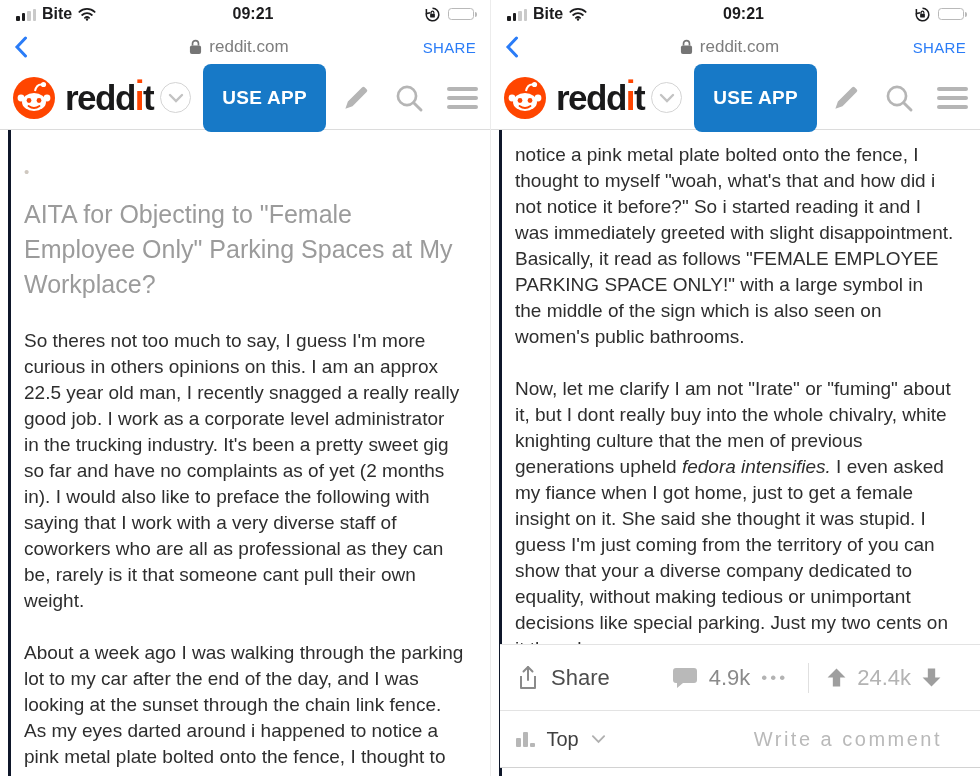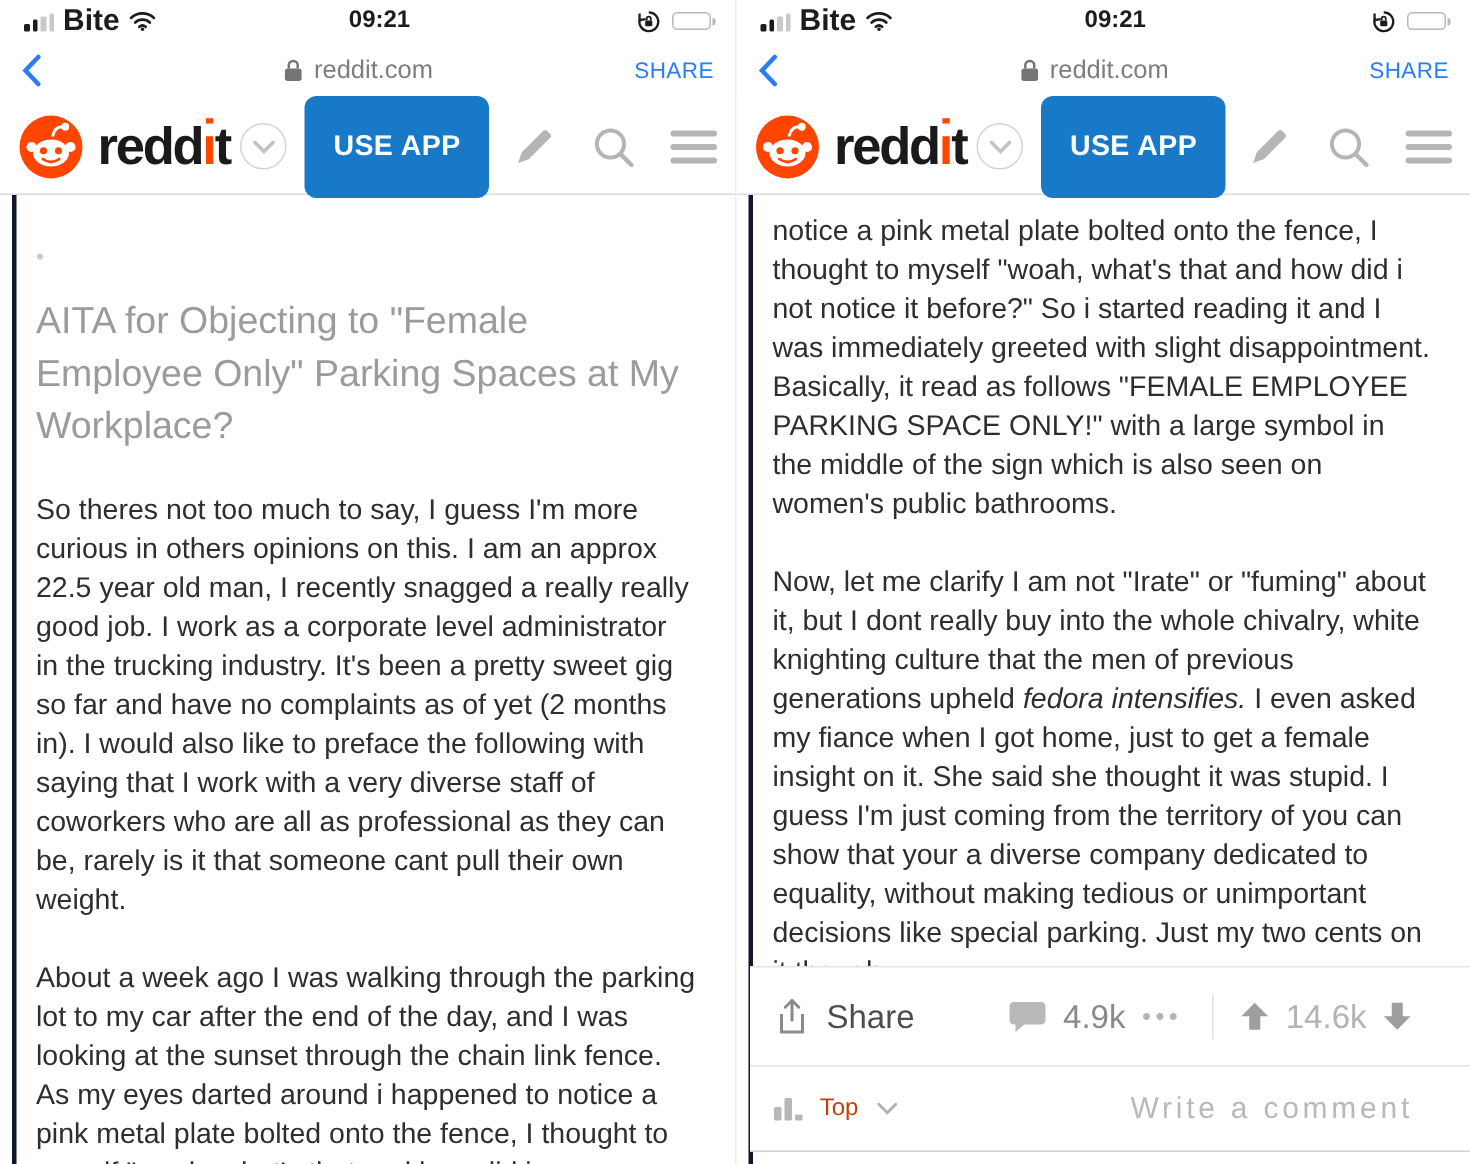--- a/index.html
+++ b/index.html
@@ -11,21 +11,21 @@
   .phone { width:490px; height:776px; background:#fff; position:relative; overflow:hidden; }
   .phone.right { border-left:1px solid #ececec; }
 
   
   .statusbar { height:28px; display:flex; align-items:center; padding:0 16px; position:relative; color:#1c1c1e; }
   .sb-left { display:flex; align-items:flex-end; gap:6px; }
   .signal { display:flex; align-items:flex-end; gap:2px; height:12px; }
   .signal i { display:block; width:3.5px; border-radius:1px; background:#1c1c1e; }
   .signal i:nth-child(1){height:5px;} .signal i:nth-child(2){height:8px;}
   .signal i:nth-child(3){height:10px;background:#c9c9c9;} .signal i:nth-child(4){height:12px;background:#c9c9c9;}
-  .carrier { font-size:20px; font-weight:600; line-height:12px; position:relative; top:-1px;}
+  .carrier { font-size:16px; font-weight:600; line-height:12px; position:relative; top:-1px;}
   .sb-time { position:absolute; left:16px; right:0; text-align:center; font-size:16px; font-weight:700; }
   .sb-right { margin-left:auto; display:flex; align-items:center; gap:7px; }
   .battery { width:26px; height:12px; border:1px solid #b9b9b9; border-radius:3.5px; position:relative; padding:1.5px; }
   .battery::after { content:""; position:absolute; right:-4px; top:3px; width:2.5px; height:5px; background:#b9b9b9; border-radius:0 2px 2px 0; }
   .battery .fill { width:7px; height:100%; border-radius:1.5px; background:#e8392e; }
 
   
   .safaribar { height:38px; display:flex; align-items:center; padding:0 14px; position:relative; }
   .urlbox { position:absolute; left:0; right:12px; display:flex; align-items:center; justify-content:center; gap:7px; color:#7d7d7d; font-size:17px; }
   .share-label { margin-left:auto; color:#2a7cf7; font-size:15px; letter-spacing:0.3px; position:relative; z-index:1; }
@@ -65,21 +65,21 @@
   .ab-ellipsis { color:#b3b3b3; font-size:17px; letter-spacing:3px; }
   .ab-vline { width:1px; height:30px; background:#e0e0e0; margin:0 17px 0 20px; }
   .votes { display:flex; align-items:center; gap:10px; }
   .vote-count { color:#b3b3b3; font-size:22px; }
 
   
   .commentbar { position:absolute; left:9px; right:0; bottom:8px; height:58px; background:#fff;
     border-top:1px solid #e3e3e3; border-bottom:1px solid #d2d2d2;
     display:flex; align-items:center; justify-content:space-between; padding:0 38px 0 16px; }
   .sortgroup { display:flex; align-items:center; gap:12px; }
-  .sort-label { color:#c2410c; font-size:16px; }
+  .sort-label { color:#404040; font-size:20px; }
   .sortbars { display:flex; align-items:flex-end; gap:2.5px; height:16px; }
   .sortbars i { display:block; width:4.5px; background:#b7b7b7; border-radius:1px; }
   .sortbars i:nth-child(1){height:9px;} .sortbars i:nth-child(2){height:15px;} .sortbars i:nth-child(3){height:4.5px;}
   .write-comment { color:#b9b9b9; font-size:20px; letter-spacing:2.5px; }
 </style>
 </head>
 <body>
 
 <div class="screens">
 
@@ -275,21 +275,21 @@
         </svg>
         <span class="ab-count">4.9k</span>
       </div>
       <div class="ab-right">
         <span class="ab-ellipsis">•••</span>
         <span class="ab-vline"></span>
         <div class="votes">
           <svg width="21" height="21" viewBox="0 0 20 20">
             <path d="M10 1.5 L18.5 10 H13.5 V18.5 H6.5 V10 H1.5 Z" fill="#9e9e9e"></path>
           </svg>
-          <span class="vote-count">14.6k</span>
+          <span class="vote-count">24.4k</span>
           <svg width="21" height="21" viewBox="0 0 20 20" style="transform:rotate(180deg)">
             <path d="M10 1.5 L18.5 10 H13.5 V18.5 H6.5 V10 H1.5 Z" fill="#9e9e9e"></path>
           </svg>
         </div>
       </div>
     </div>
 
     <div class="commentbar">
       <div class="sortgroup">
         <span class="sortbars">

